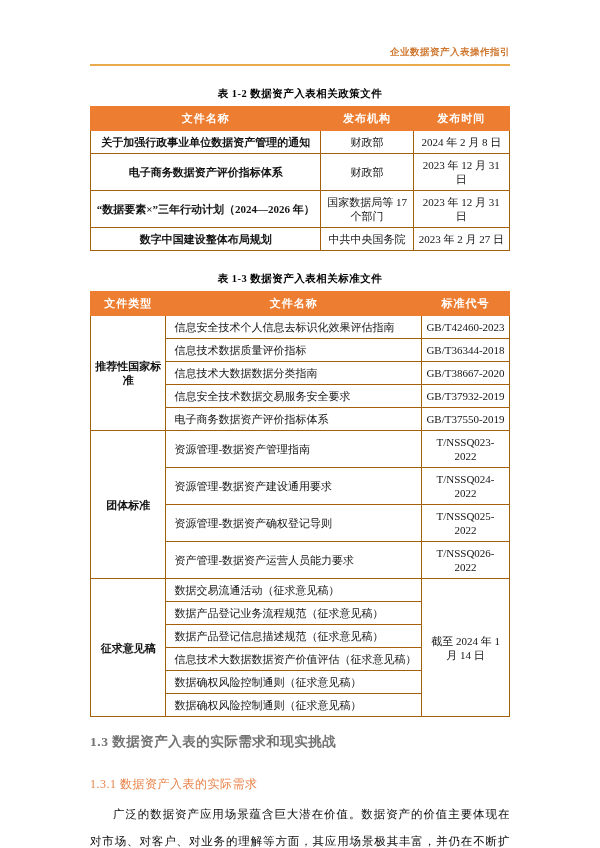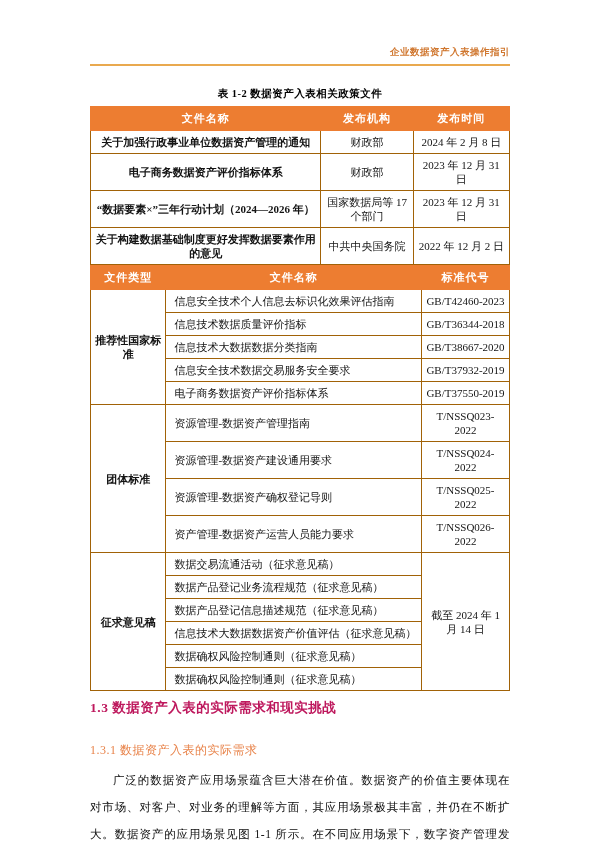--- a/index.html
+++ b/index.html
@@ -31,21 +31,21 @@
 
   
   #policy-table .c1 { width: 55%; } #policy-table .c2 { width: 22%; } #policy-table .c3 { width: 23%; }
   #policy-table td.doc-name { font-weight: bold; }
 
   
   #standards-table .c1 { width: 18%; } #standards-table .c2 { width: 61%; } #standards-table .c3 { width: 21%; }
   #standards-table td.type-cell { font-weight: bold; }
   #standards-table td.name-cell { text-align: left; padding-left: 8px; }
 
-  .section-heading { margin-top: 8px; font-size: 13.5px; font-weight: bold; color: #be185d; letter-spacing: 0.5px; }
+  .section-heading { margin-top: 16px; font-size: 13.5px; font-weight: bold; color: #737373; letter-spacing: 0.5px; }
   .subsection-heading { margin-top: 25px; font-size: 12px; font-weight: normal; color: #e8834a; letter-spacing: 0.5px; }
   .body-paragraph {
     margin-top: 8px; font-size: 11.5px; line-height: 27px;
     text-align: justify; text-indent: 2em; color: #0c0c0c; letter-spacing: 0.6px;
   }
 </style>
 </head>
 <body>
 
 <div class="page">
@@ -77,27 +77,28 @@
           <td class="doc-name">电子商务数据资产评价指标体系</td>
           <td>财政部</td>
           <td>2023 年 12 月 31 日</td>
         </tr>
         <tr>
           <td class="doc-name">“数据要素×”三年行动计划（2024—2026 年）</td>
           <td>国家数据局等 17 个部门</td>
           <td>2023 年 12 月 31 日</td>
         </tr>
         <tr>
-          <td class="doc-name">关于构建数据基础制度更好发挥数据要素作用的意见</td>
+          <td class="doc-name">数字中国建设整体布局规划</td>
           <td>中共中央国务院</td>
-          <td>2022 年 12 月 2 日</td>
+          <td>2023 年 2 月 27 日</td>
         </tr>
       </tbody>
   </table>
 
+  <div class="tbl-caption">表 1-3 数据资产入表相关标准文件</div>
   <table class="tbl" id="standards-table">
     <colgroup>
         <col class="c1">
         <col class="c2">
         <col class="c3">
       </colgroup>
     <thead>
       <tr>
         <th>文件类型</th>
         <th>文件名称</th>

